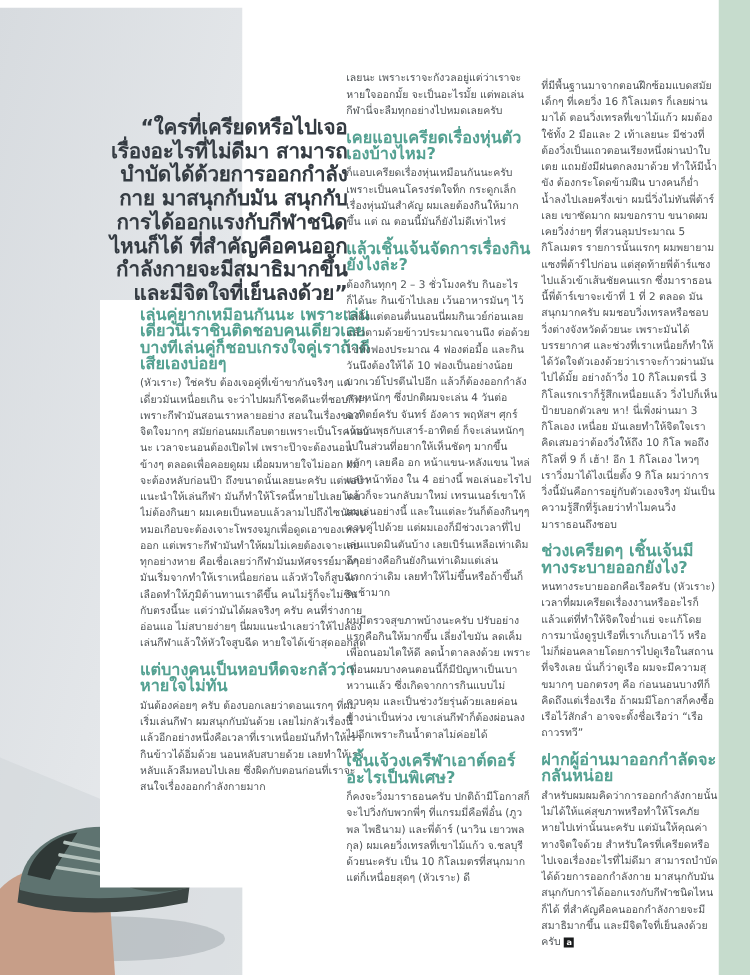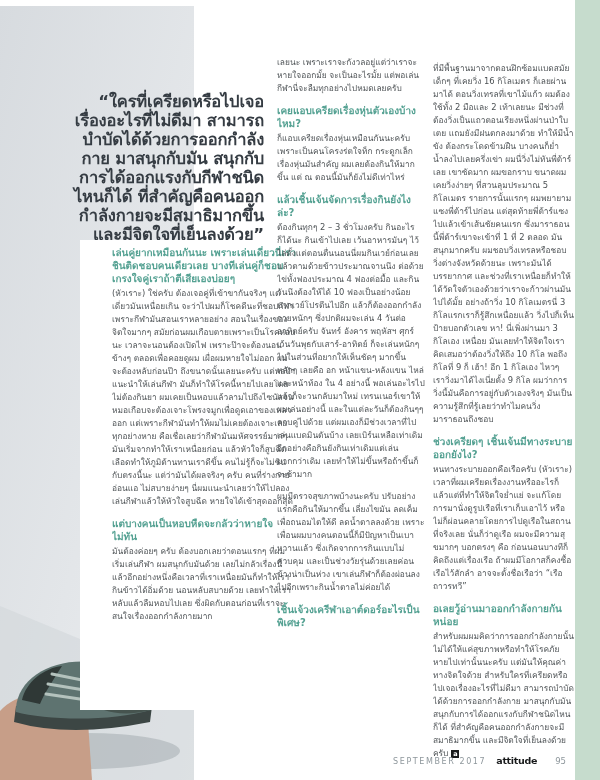--- a/index.html
+++ b/index.html
@@ -4,31 +4,31 @@
 <style>
   html,body{margin:0;padding:0;background:#fff;}
   .page{position:relative;width:600px;height:780px;background:#ffffff;overflow:hidden;
         font-family:"DejaVu Sans","Liberation Sans",sans-serif;}
   
   .edge-strip{position:absolute;top:0;right:0;width:25px;height:780px;background:#c6dccd;}
   
   .photo{position:absolute;left:0;top:6px;width:194px;height:774px;margin:0;}
   .photo svg{display:block;}
   
-  .pullquote{position:absolute;left:72px;top:92px;width:192px;margin:0;
+  .pullquote{position:absolute;left:86px;top:92px;width:192px;margin:0;
              text-align:right;font-size:16.5px;line-height:19px;font-weight:600;
              color:#353c43;letter-spacing:-0.2px;}
   
   .col1-card{position:absolute;left:80px;top:240px;width:196px;height:470px;background:#ffffff;}
   
   .col{position:absolute;overflow:hidden;}
   .col1{left:88px;top:246px;width:184px;height:458px;margin-left:24px;}
   .col2{left:277px;top:56px;width:149px;height:712px;}
   .col3{left:433px;top:62px;width:141px;height:706px;}
-  .q{color:#54a192;font-weight:bold;font-size:10px;line-height:13px;margin:9px 0 2px;}
+  .q{color:#54a192;font-weight:bold;font-size:13px;line-height:13px;margin:9px 0 2px;}
   .a{color:#4c5154;font-size:8.4px;line-height:13px;margin:0 0 9px;}
   .col .q:first-child,.col .a:first-child{margin-top:0;}
   .outro{font-style:italic;font-weight:bold;color:#33383c;font-size:8.6px;line-height:14px;margin:14px 0 0;}
   .endmark{display:inline-block;width:8px;height:8px;background:#191b1c;color:#fff;
            font-size:6.5px;line-height:8px;text-align:center;font-weight:bold;
            margin-left:3px;vertical-align:baseline;font-style:normal;}
   
   .footer{position:absolute;right:34px;bottom:14px;display:flex;align-items:baseline;gap:10px;}
   .footer .date{color:#8e979c;font-size:8px;letter-spacing:1.6px;}
   .footer .mag{color:#17191a;font-size:9.5px;font-weight:bold;letter-spacing:-0.3px;}
@@ -83,30 +83,26 @@
   </section>
 
   <section class="col col2">
     <p class="a">เลยนะ เพราะเราจะกังวลอยู่แต่ว่าเราจะหายใจออกมั้ย จะเป็นอะไรมั้ย แต่พอเล่นกีฬานี่จะลืมทุกอย่างไปหมดเลยครับ</p>
     <p class="q">เคยแอบเครียดเรื่องหุ่นตัวเองบ้างไหม?</p>
     <p class="a">ก็แอบเครียดเรื่องหุ่นเหมือนกันนะครับ เพราะเป็นคนโครงร่ตใจท็ก กระดูกเล็ก เรื่องหุ่นมันสำคัญ ผมเลยต้องกินให้มากขึ้น แต่ ณ ตอนนี้มันก็ยังไม่ดีเท่าไหร่</p>
     <p class="q">แล้วเชิ้นเจ้นจัดการเรื่องกินยังไงล่ะ?</p>
     <p class="a">ต้องกินทุกๆ 2 – 3 ชั่วโมงครับ กินอะไรก็ได้นะ กินเข้าไปเลย เว้นอาหารมันๆ ไว้ ไล่ตั้งแต่ตอนตื่นนอนนี่ผมกินเวย์ก่อนเลย แล้วตามด้วยข้าวประมาณจานนึง ต่อด้วยไข่ทั้งฟองประมาณ 4 ฟองต่อมื้อ และกินวันนึงต้องให้ได้ 10 ฟองเป็นอย่างน้อย บวกเวย์โปรตีนไปอีก แล้วก็ต้องออกกำลังกายหนักๆ ซึ่งปกติผมจะเล่น 4 วันต่ออาทิตย์ครับ จันทร์ อังคาร พฤหัสฯ ศุกร์ เว้นวันพุธกับเสาร์-อาทิตย์ ก็จะเล่นหนักๆ ไปในส่วนที่อยากให้เห็นชัดๆ มากขึ้น หลักๆ เลยคือ อก หน้าแขน-หลังแขน ไหล่ และหน้าท้อง ใน 4 อย่างนี้ พอเล่นอะไรไปแล้วก็จะวนกลับมาใหม่ เทรนเนอร์เขาให้ผมเล่นอย่างนี้ และในแต่ละวันก็ต้องกินๆๆ ควบคู่ไปด้วย แต่ผมเองก็มีช่วงเวลาที่ไปเล่นแบดมินตันบ้าง เลยเบิร์นเหลือเท่าเดิม อีกอย่างคือกินยังกินเท่าเดิมแต่เล่นมากกว่าเดิม เลยทำให้ไม่ขึ้นหรือถ้าขึ้นก็จะช้ามาก</p>
     <p class="a">ผมมีตรวจสุขภาพบ้างนะครับ ปรับอย่างแรกคือกินให้มากขึ้น เลี่ยงไขมัน ลดเค็มเพื่อถนอมไตให้ดี ลดน้ำตาลลงด้วย เพราะเพื่อนผมบางคนตอนนี้ก็มีปัญหาเป็นเบาหวานแล้ว ซึ่งเกิดจากการกินแบบไม่ควบคุม และเป็นช่วงวัยรุ่นด้วยเลยค่อนข้างน่าเป็นห่วง เขาเล่นกีฬาก็ต้องผ่อนลงไปอีกเพราะกินน้ำตาลไม่ค่อยได้</p>
     <p class="q">เชิ้นเจ้วงเครีฬาเอาต์ดอร์อะไรเป็นพิเศษ?</p>
+    <p class="a">ก็คงจะวิ่งมาราธอนครับ ปกติถ้ามีโอกาสก็จะไปวิ่งกับพวกพี่ๆ ที่แกรมมี่คือพี่อั๋น (ภูวพล ไพธินาม) และพี่ต้าร์ (นาวิน เยาวพลกุล) ผมเคยวิ่งเทรลที่เขาไม้แก้ว จ.ชลบุรี ด้วยนะครับ เป็น 10 กิโลเมตรที่สนุกมาก แต่ก็เหนื่อยสุดๆ (หัวเราะ) ดี</p>
   </section>
 
   <section class="col col3">
     <p class="a">ที่มีพื้นฐานมาจากตอนฝึกซ้อมแบดสมัยเด็กๆ ที่เคยวิ่ง 16 กิโลเมตร ก็เลยผ่านมาได้ ตอนวิ่งเทรลที่เขาไม้แก้ว ผมต้องใช้ทั้ง 2 มือและ 2 เท้าเลยนะ มีช่วงที่ต้องวิ่งเป็นแถวตอนเรียงหนึ่งผ่านป่าใบเตย แถมยังมีฝนตกลงมาด้วย ทำให้มีน้ำขัง ต้องกระโดดข้ามฝืน บางคนก็ย่ำน้ำลงไปเลยครึ่งเข่า ผมนี่วิ่งไม่ทันพี่ต้าร์เลย เขาซัดมาก ผมขอกราบ ขนาดผมเคยวิ่งง่ายๆ ที่สวนลุมประมาณ 5 กิโลเมตร รายการนั้นแรกๆ ผมพยายามแซงพี่ต้าร์ไปก่อน แต่สุดท้ายพี่ต้าร์แซงไปแล้วเข้าเส้นชัยคนแรก ซึ่งมาราธอนนี้พี่ต้าร์เขาจะเข้าที่ 1 ที่ 2 ตลอด มันสนุกมากครับ ผมชอบวิ่งเทรลหรือชอบวิ่งต่างจังหวัดด้วยนะ เพราะมันได้บรรยากาศ และช่วงที่เราเหนื่อยก็ทำให้ได้วัดใจตัวเองด้วยว่าเราจะก้าวผ่านมันไปได้มั้ย อย่างถ้าวิ่ง 10 กิโลเมตรนี่ 3 กิโลแรกเราก็รู้สึกเหนื่อยแล้ว วิ่งไปก็เห็นป้ายบอกตัวเลข หา! นี่เพิ่งผ่านมา 3 กิโลเอง เหนื่อย มันเลยทำให้จิตใจเราคิดเสมอว่าต้องวิ่งให้ถึง 10 กิโล พอถึงกิโลที่ 9 ก็ เฮ้า! อีก 1 กิโลเอง ไหวๆ เราวิ่งมาได้ไงเนี่ยตั้ง 9 กิโล ผมว่าการวิ่งนี้มันคือการอยู่กับตัวเองจริงๆ มันเป็นความรู้สึกที่รู้เลยว่าทำไมคนวิ่งมาราธอนถึงชอบ</p>
     <p class="q">ช่วงเครียดๆ เชิ้นเจ้นมีทางระบายออกยังไง?</p>
     <p class="a">หนทางระบายออกคือเรือครับ (หัวเราะ) เวลาที่ผมเครียดเรื่องงานหรืออะไรก็แล้วแต่ที่ทำให้จิตใจย่ำแย่ จะแก้โดยการมานั่งดูรูปเรือที่เราเก็บเอาไว้ หรือไม่ก็ผ่อนคลายโดยการไปดูเรือในสถานที่จริงเลย นั่นก็ว่าดูเรือ ผมจะมีความสุขมากๆ บอกตรงๆ คือ ก่อนนอนบางทีก็คิดถึงแต่เรื่องเรือ ถ้าผมมีโอกาสก็คงซื้อเรือไว้สักลำ อาจจะตั้งชื่อเรือว่า “เรือถาวรทวี”</p>
-    <p class="q">อเลยวู้อ่านมาออกกำลังกายกันหน่อย</p>
+    <p class="q">ฝากผู้อ่านมาออกกำลัดจะกลันหน่อย</p>
     <p class="a"><span>สำหรับผมผมคิดว่าการออกกำลังกายนั้นไม่ได้ให้แค่สุขภาพหรือทำให้โรคภัยหายไปเท่านั้นนะครับ แต่มันให้คุณค่าทางจิตใจด้วย สำหรับใครที่เครียดหรือไปเจอเรื่องอะไรที่ไม่ดีมา สามารถบำบัดได้ด้วยการออกกำลังกาย มาสนุกกับมัน สนุกกับการได้ออกแรงกับกีฬาชนิดไหนก็ได้ ที่สำคัญคือคนออกกำลังกายจะมีสมาธิมากขึ้น และมีจิตใจที่เย็นลงด้วยครับ</span><span class="endmark">a</span></p>
     <p class="outro">ติดตามกิจกรรมชีวิตของเชิ้นเจ้นได้ที่ IG @ZERNJERN</p>
   </section>
 
-  <footer class="footer">
-    <span class="date">SEPTEMBER 2017</span>
-    <span class="mag">attitude</span>
-    <span class="pagenum">95</span>
-  </footer>
 
 </div>
 
 </body></html>

